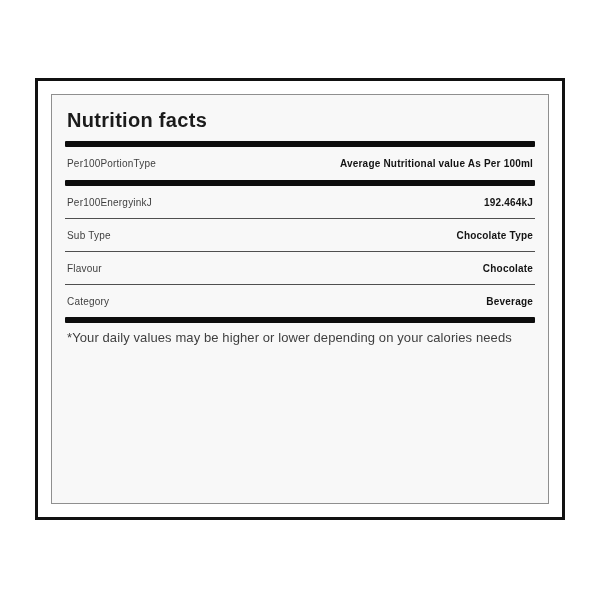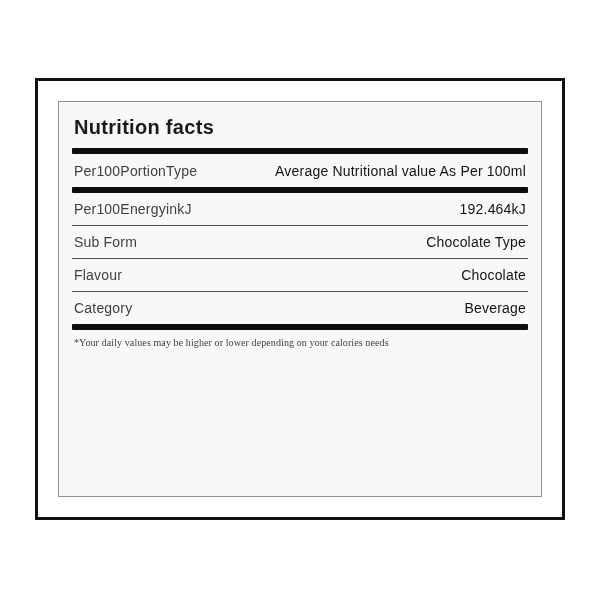--- a/index.html
+++ b/index.html
@@ -16,21 +16,21 @@
     background: #ffffff;
     overflow: hidden;
   }
   .panel {
     box-sizing: border-box;
     width: 530px;
     height: 442px;
     margin: 78px auto 0 auto;
     border: 3px solid var(--panel-border, #111);
     background: #ffffff;
-    padding: 20px;
+    padding: 13px;
   }
   .panel-inner {
     box-sizing: border-box;
     height: 100%;
     border: 1px solid var(--inner-border, #8f8f8f);
     background: var(--content-bg, #f8f8f8);
     padding: 0 13px;
     display: flex;
     flex-direction: column;
   }
@@ -48,34 +48,33 @@
     background: var(--bar, #0d0d0d);
     border-radius: 1px;
   }
   .row {
     height: 32px;
     flex: none;
     display: flex;
     align-items: center;
     justify-content: space-between;
     padding: 0 2px;
-    font-size: 14px;
+    font-size: 10px;
     letter-spacing: 0.2px;
   }
   .header-row { height: 33px; }
   .lbl { color: var(--label-text, #3f3f3f); }
-  .val { font-weight: 400; color: var(--value-text, #141414); }
+  .val { font-weight: 700; color: var(--value-text, #141414); }
   .rows { flex: none; }
   .rows .row + .row { border-top: 1px solid var(--divider, #4f4f4f); gap: 8px; }
   .footnote {
-    font-size: 10px;
+    font-size: 13px;
     letter-spacing: 0.1px;
     color: var(--label-text, #3a3a3a);
     margin: 7px 2px 0 2px;
-    font-family: Liberation Serif, serif;
   }
 </style>
 </head>
 <body>
 
 <div class="page">
   <div class="panel">
     <div class="panel-inner">
 
       <h1 class="title">Nutrition facts</h1>
@@ -88,21 +87,21 @@
       </div>
 
       <div class="bar"></div>
 
       <div class="rows" id="rows">
           <div class="row">
             <span class="lbl">Per100EnergyinkJ</span>
             <span class="val">192.464kJ</span>
           </div>
           <div class="row">
-            <span class="lbl">Sub Form</span>
+            <span class="lbl">Sub Type</span>
             <span class="val">Chocolate Type</span>
           </div>
           <div class="row">
             <span class="lbl">Flavour</span>
             <span class="val">Chocolate</span>
           </div>
           <div class="row">
             <span class="lbl">Category</span>
             <span class="val">Beverage</span>
           </div>

